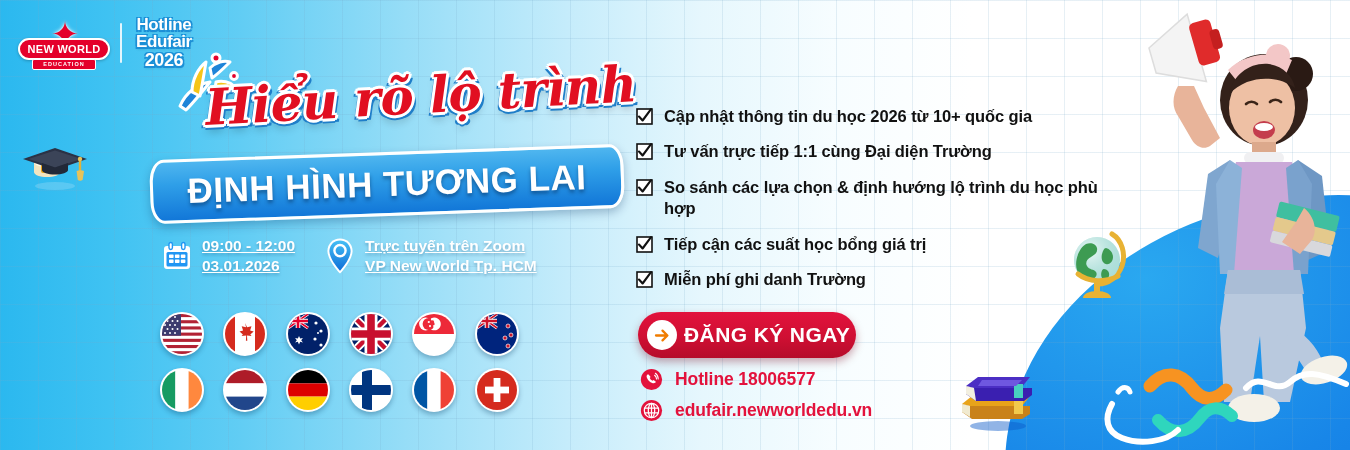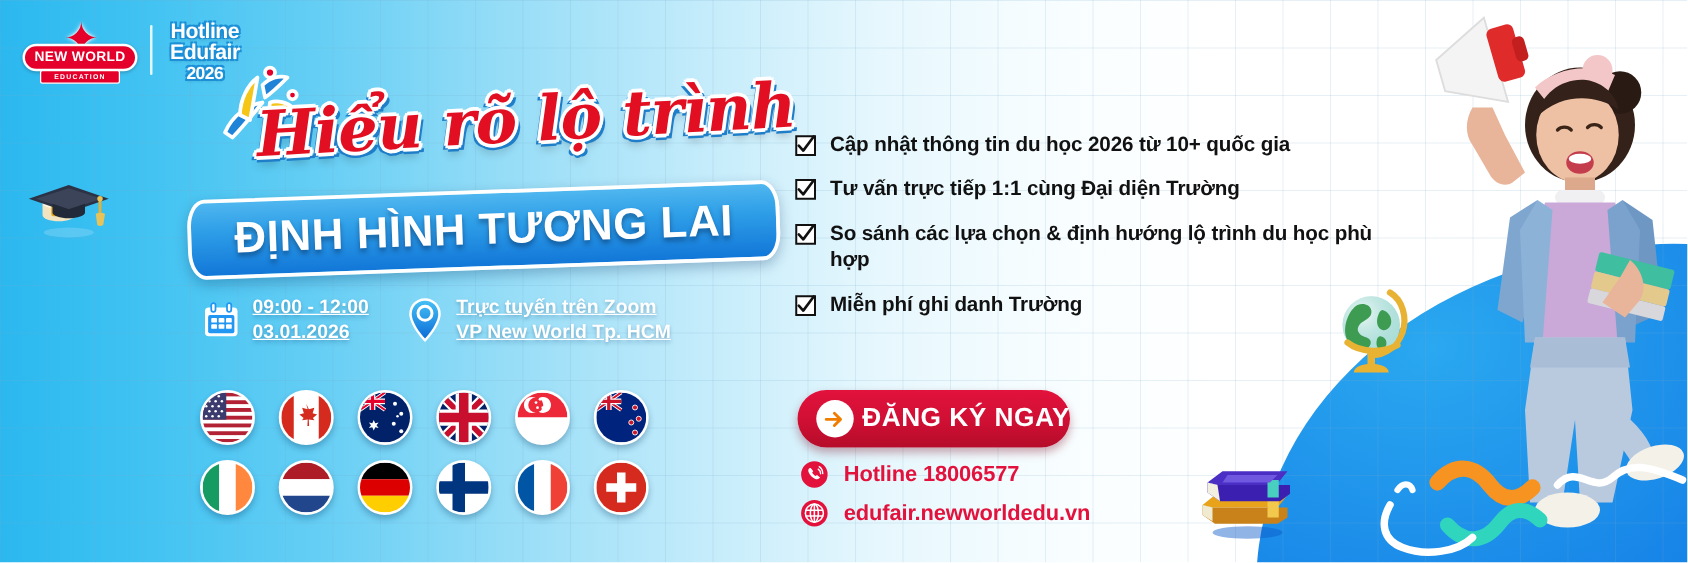--- a/index.html
+++ b/index.html
@@ -68,21 +68,21 @@
   }
   .divider{width:2px;height:40px;background:rgba(255,255,255,.85);border-radius:1px;}
   .gef{
     color:#fff;font-weight:bold;text-align:center;line-height:1.02;
     text-shadow:
       -1.5px -1.5px 0 #1c8fd6, 1.5px -1.5px 0 #1c8fd6,
       -1.5px 1.5px 0 #1c8fd6, 1.5px 1.5px 0 #1c8fd6,
       0 2px 3px rgba(0,0,0,.18);
     font-size:17px;letter-spacing:-.4px;
   }
-  .gef .l3{font-size:14px;text-align:center;}
+  .gef .l3{font-size:18px;text-align:center;}
 
   
   .confetti{position:absolute;left:172px;top:52px;width:70px;height:62px;}
   .script{
     position:absolute;left:205px;top:68px;width:360px;
     font-family:"DejaVu Serif","Liberation Serif",serif;
     font-style:italic;font-weight:bold;
     font-size:50px;color:#e10f21;
     letter-spacing:-.5px;
     transform:rotate(-3.2deg);
@@ -140,21 +140,20 @@
   }
 
   
   .cta{
     position:absolute;left:638px;top:312px;
     width:218px;height:46px;border-radius:24px;
     background:linear-gradient(to bottom,#e2123c 0%,#cf0f33 55%,#b50c2a 100%);
     box-shadow:0 4px 8px rgba(120,0,25,.35);
     display:flex;align-items:center;gap:7px;padding-left:9px;box-sizing:border-box;
     cursor:pointer;
-    justify-content:flex-end;
   }
   .cta-circle{
     width:30px;height:30px;border-radius:50%;background:#fff;
     display:flex;align-items:center;justify-content:center;flex:0 0 auto;
   }
   .cta-label{color:#fff;font-weight:bold;font-size:21px;letter-spacing:.4px;}
 
   
   .contacts{position:absolute;left:640px;top:368px;}
   .contact{display:flex;align-items:center;gap:12px;margin-bottom:8px;}
@@ -419,20 +418,27 @@
         <rect x="1" y="1" width="15" height="15" fill="#fff" stroke="#111" stroke-width="1.6"></rect>
         <path d="M3 8.5l3.6 4L15 1.2" fill="none" stroke="#111" stroke-width="2.1" stroke-linecap="round" stroke-linejoin="round"></path>
       </svg>
       <div class="b-text">So sánh các lựa chọn &amp; định hướng lộ trình du học phù hợp</div>
     </div>
     <div class="bullet">
       <svg class="chk" viewBox="0 0 17 17">
         <rect x="1" y="1" width="15" height="15" fill="#fff" stroke="#111" stroke-width="1.6"></rect>
         <path d="M3 8.5l3.6 4L15 1.2" fill="none" stroke="#111" stroke-width="2.1" stroke-linecap="round" stroke-linejoin="round"></path>
       </svg>
+      <div class="b-text">Tiếp cận các suất học bổng giá trị</div>
+    </div>
+    <div class="bullet">
+      <svg class="chk" viewBox="0 0 17 17">
+        <rect x="1" y="1" width="15" height="15" fill="#fff" stroke="#111" stroke-width="1.6"></rect>
+        <path d="M3 8.5l3.6 4L15 1.2" fill="none" stroke="#111" stroke-width="2.1" stroke-linecap="round" stroke-linejoin="round"></path>
+      </svg>
       <div class="b-text">Miễn phí ghi danh Trường</div>
     </div>
   </div>
 
   <div class="cta">
     <div class="cta-circle">
       <svg width="19" height="19" viewBox="0 0 19 19">
         <path d="M3 9.5h11M9.5 4.6L14.4 9.5 9.5 14.4" fill="none" stroke="#f07c00" stroke-width="2.3" stroke-linecap="round" stroke-linejoin="round"></path>
       </svg>
     </div>

